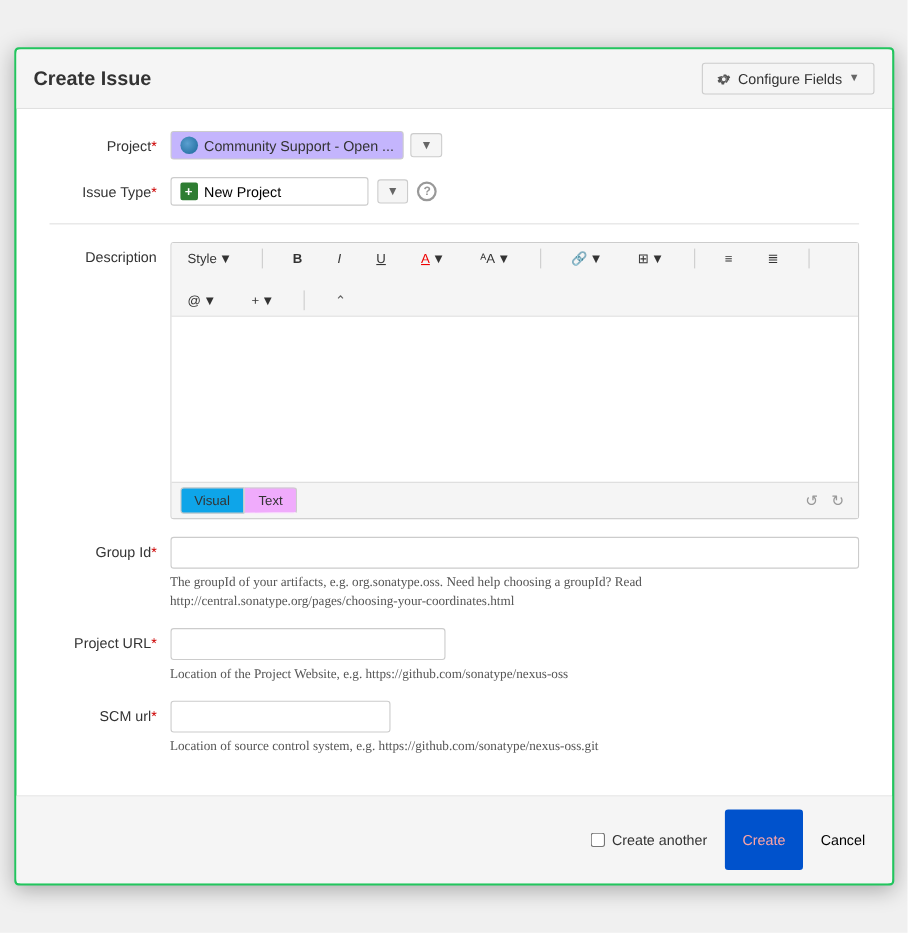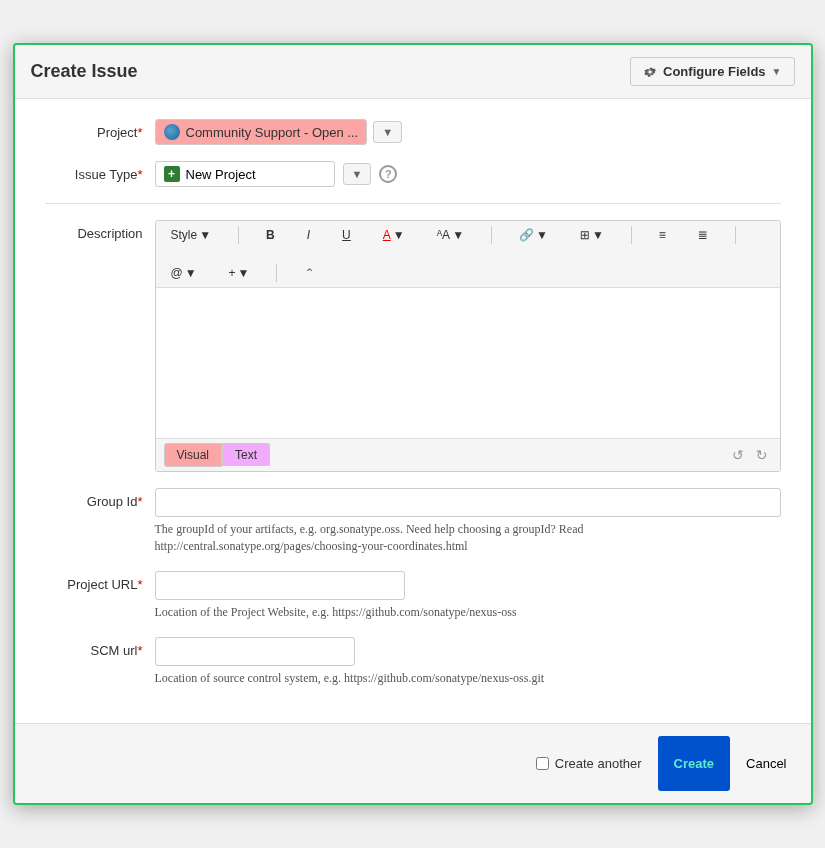--- a/index.html
+++ b/index.html
@@ -40,21 +40,20 @@
       background: #f5f5f5;
       border: 1px solid #ccc;
       border-radius: 3px;
       padding: 6px 12px;
       cursor: pointer;
       font-size: 13px;
       color: #333;
       display: flex;
       align-items: center;
       gap: 6px;
-      font-weight: bold;
     }
     .gear-icon-svg {
       width: 14px;
       height: 14px;
     }
     .chevron-down {
       font-size: 10px;
       color: #666;
     }
     .dialog-body {
@@ -85,21 +84,21 @@
     .project-select {
       display: flex;
       align-items: center;
       gap: 6px;
     }
     .project-dropdown {
       display: flex;
       align-items: center;
       border: 1px solid #ccc;
       border-radius: 3px;
-      background: #fca5a5;
+      background: #c4b5fd;
       padding: 4px 8px;
       cursor: pointer;
       min-width: 200px;
       gap: 6px;
     }
     .project-globe {
       width: 16px;
       height: 16px;
       border-radius: 50%;
       background: radial-gradient(circle at 40% 40%, #5ba0d0, #1a6699);
@@ -223,21 +222,21 @@
       align-items: center;
       justify-content: space-between;
     }
     .editor-tabs {
       display: flex;
       gap: 0;
     }
     .editor-tab {
       padding: 4px 12px;
       border: 1px solid #ccc;
-      background: #fca5a5;
+      background: #0ea5e9;
       cursor: pointer;
       font-size: 12px;
       color: #333;
     }
     .editor-tab.active {
       background: #f0abfc;
       border-bottom: 1px solid #fff;
       font-weight: normal;
     }
     .editor-tab:first-child {
@@ -296,27 +295,27 @@
     .footer-create-another {
       display: flex;
       align-items: center;
       gap: 6px;
       font-size: 13px;
       color: #333;
       margin-right: 4px;
     }
     .btn-create {
       background: #0052cc;
-      color: #5eead4;
+      color: #fca5a5;
       border: none;
       border-radius: 3px;
       padding: 20px 16px;
       cursor: pointer;
       font-size: 13px;
-      font-weight: bold;
+      font-weight: normal;
     }
     .btn-cancel {
       background: none;
       border: none;
       color: #000000;
       cursor: pointer;
       font-size: 13px;
       padding: 7px 8px;
     }
     .collapse-icon {

